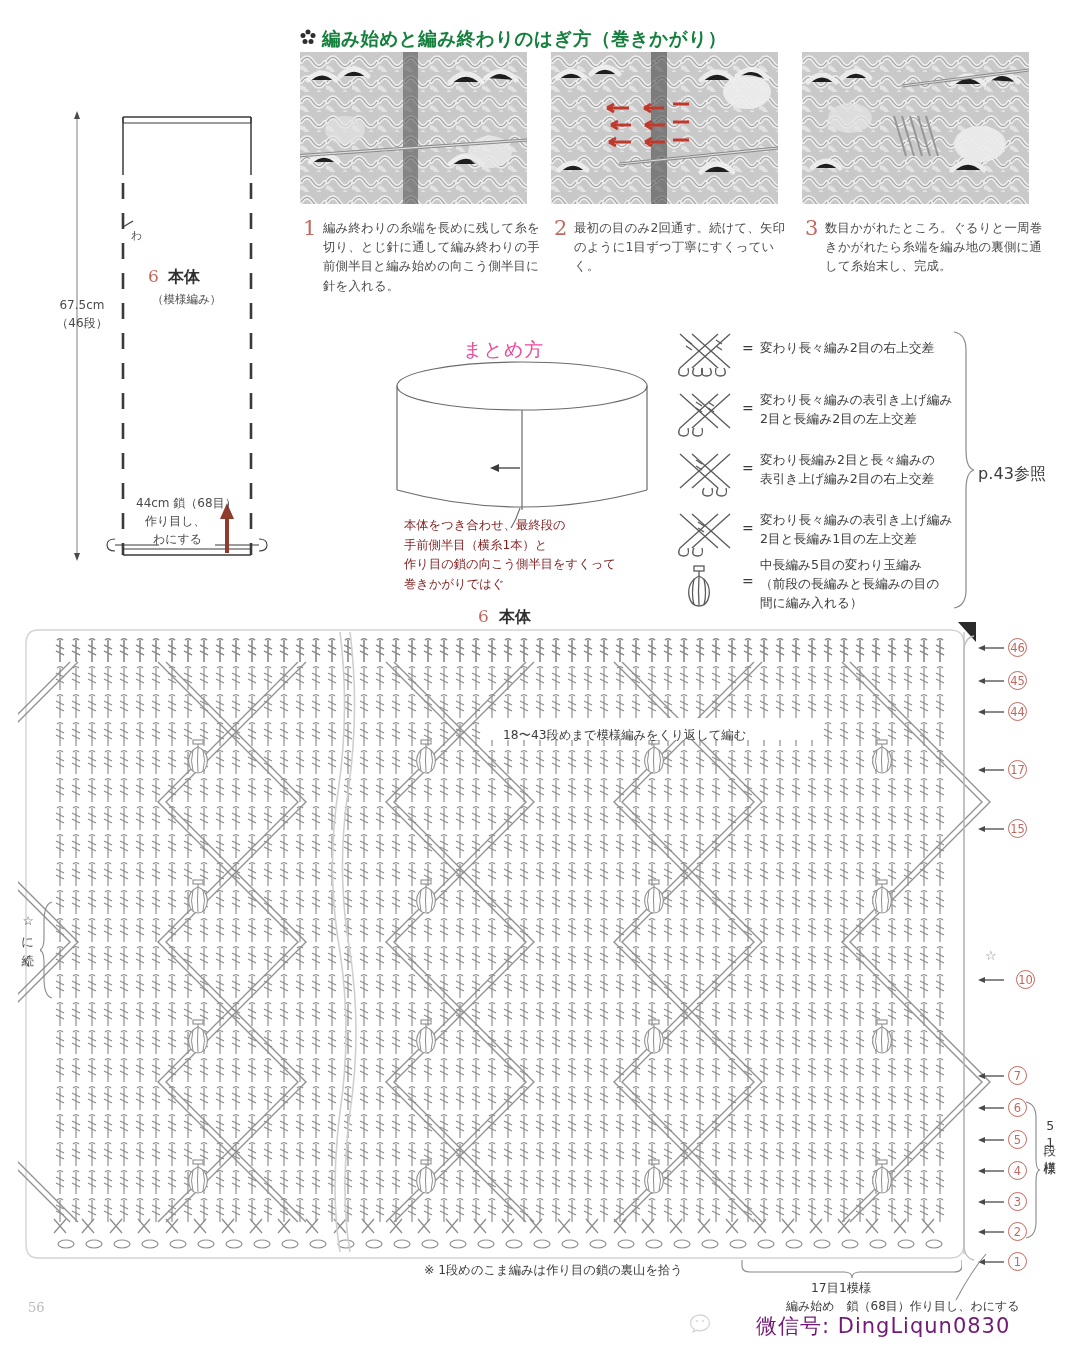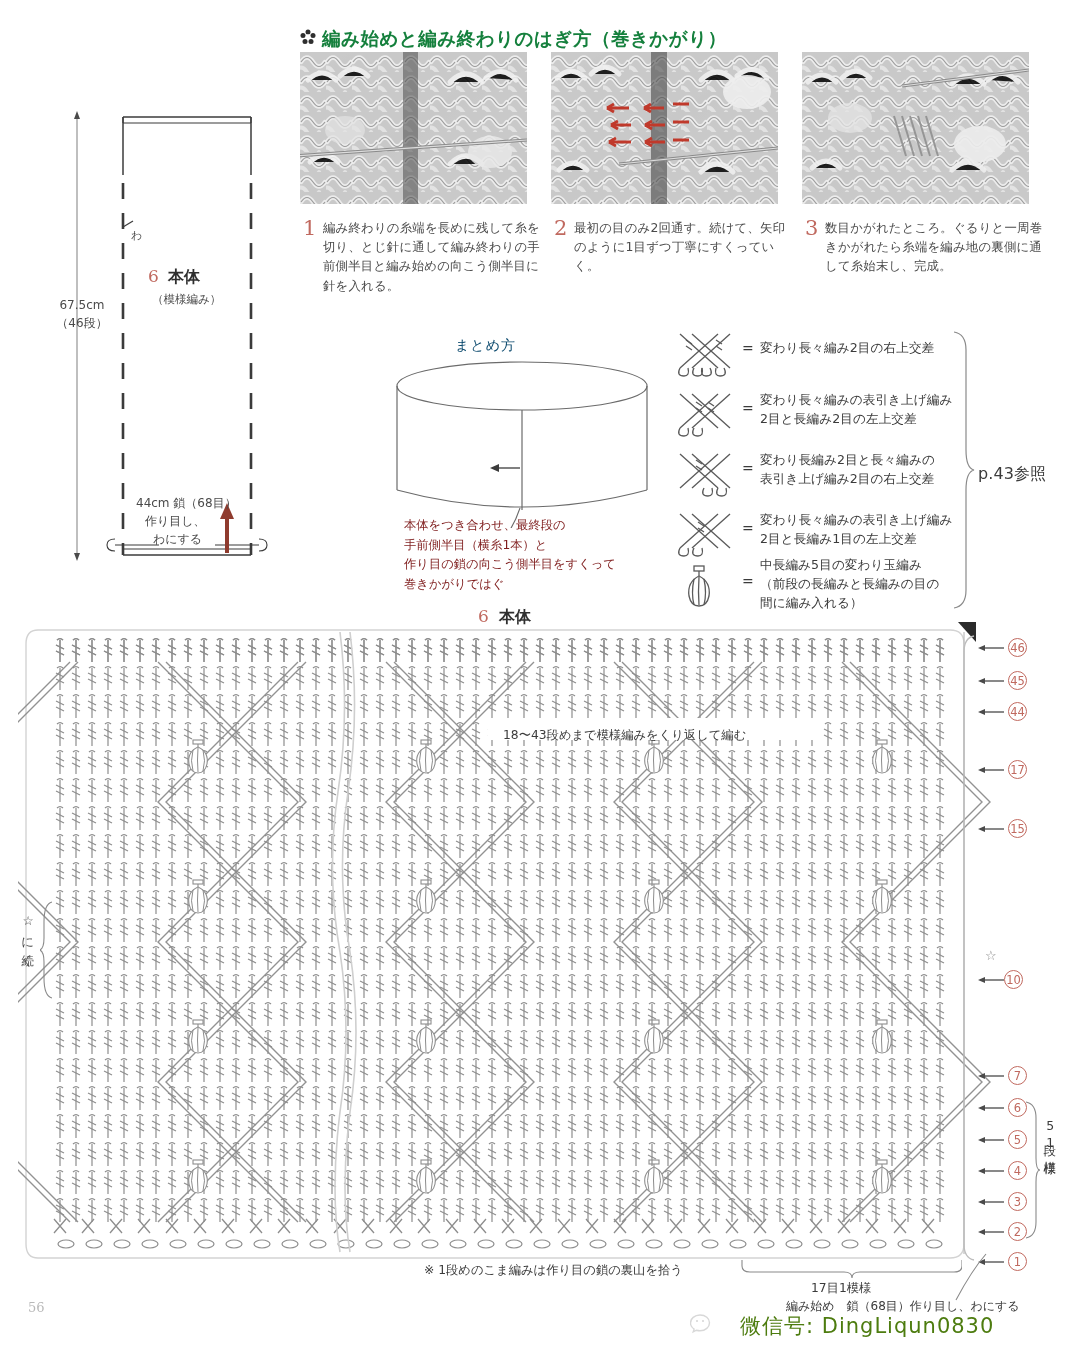--- a/index.html
+++ b/index.html
@@ -19,41 +19,41 @@
   
   .photo{overflow:hidden;border:0;}
   .ph-inner{width:100%;height:100%;position:relative;}
 
   .stepnum{font-family:"DejaVu Serif","Liberation Serif",serif;color:#c0695f;font-size:21px;}
   .steptext{font-size:12.4px;line-height:1.55;color:#4a4a4a;width:222px;letter-spacing:.2px;}
   .schem-label{font-size:12px;color:#4a4a4a;line-height:1.5;}
   .rednum{font-family:"DejaVu Serif","Liberation Serif",serif;color:#c0695f;}
 
   
-  .asm-title{font-size:14px;color:#0c4a6e;letter-spacing:1px;}
+  .asm-title{font-size:19px;color:#ec4899;letter-spacing:1px;margin-left:8px;}
   .asm-text{font-size:12.3px;line-height:1.6;color:#7f1d1d;}
 
   
   .lg-text{font-size:12.6px;line-height:1.5;color:#3b3b3b;letter-spacing:.1px;}
   .lg-eq{font-size:14px;color:#3b3b3b;}
 
   
   #chart-wrap{left:18px;top:622px;width:1044px;height:640px;}
   .rowcircle{
     width:19px;height:19px;border:1.4px solid #c0695f;border-radius:50%;
     color:#c0695f;font-size:11.5px;font-family:"DejaVu Sans","Liberation Sans",sans-serif;
     display:flex;align-items:center;justify-content:center;box-sizing:border-box;
   }
   .rowarrow{width:26px;height:10px;}
   .vtext{writing-mode:vertical-rl;text-orientation:upright;font-size:12.5px;color:#3b3b3b;line-height:1.25;letter-spacing:1px;}
   .note{font-size:12.3px;color:#3b3b3b;}
 
   
   #page-number{left:28px;top:1300px;font-size:13px;color:#b8b8b8;font-family:"DejaVu Serif","Liberation Serif",serif;}
-  #watermark{left:740px;top:1312px;font-size:21px;color:#4d7c0f;letter-spacing:1px;white-space:nowrap;
+  #watermark{left:756px;top:1312px;font-size:21px;color:#701a75;letter-spacing:1px;white-space:nowrap;
              font-family:"DejaVu Sans","Liberation Sans",sans-serif;}
   #watermark-icon{left:690px;top:1313px;width:26px;height:22px;}
 </style>
 </head>
 <body>
 
 <svg class="abs" id="header-flower" viewBox="0 0 16 16">
   <g fill="#2f2f2f">
     <circle cx="8" cy="3.1" r="2.5"></circle>
       <circle cx="13" cy="6.6" r="2.5"></circle>
@@ -616,21 +616,21 @@
   <div class="rowcircle">17</div>
 </div>
 <div class="abs" style="left:978px;top:819px;display:flex;align-items:center;gap:4px;">
   <svg class="rowarrow" viewBox="0 0 26 10">
       <path d="M26 5 H4" stroke="#4a4a4a" stroke-width="1.3"></path>
       <polygon points="0,5 7,2 7,8" fill="#4a4a4a"></polygon>
     </svg>
   <div class="rowcircle">15</div>
 </div>
 <div class="abs" style="left:985px;top:948px;font-size:13px;color:#8a8a8a;">☆</div>
-<div class="abs" style="left:978px;top:970px;display:flex;align-items:center;gap:0;">
+<div class="abs" style="left:978px;top:970px;display:flex;align-items:center;gap:12px;">
   <svg class="rowarrow" viewBox="0 0 26 10">
       <path d="M26 5 H4" stroke="#4a4a4a" stroke-width="1.3"></path>
       <polygon points="0,5 7,2 7,8" fill="#4a4a4a"></polygon>
     </svg>
   <div class="rowcircle">10</div>
 </div>
 <div class="abs" style="left:978px;top:1066px;display:flex;align-items:center;gap:4px;">
   <svg class="rowarrow" viewBox="0 0 26 10">
       <path d="M26 5 H4" stroke="#4a4a4a" stroke-width="1.3"></path>
       <polygon points="0,5 7,2 7,8" fill="#4a4a4a"></polygon>

